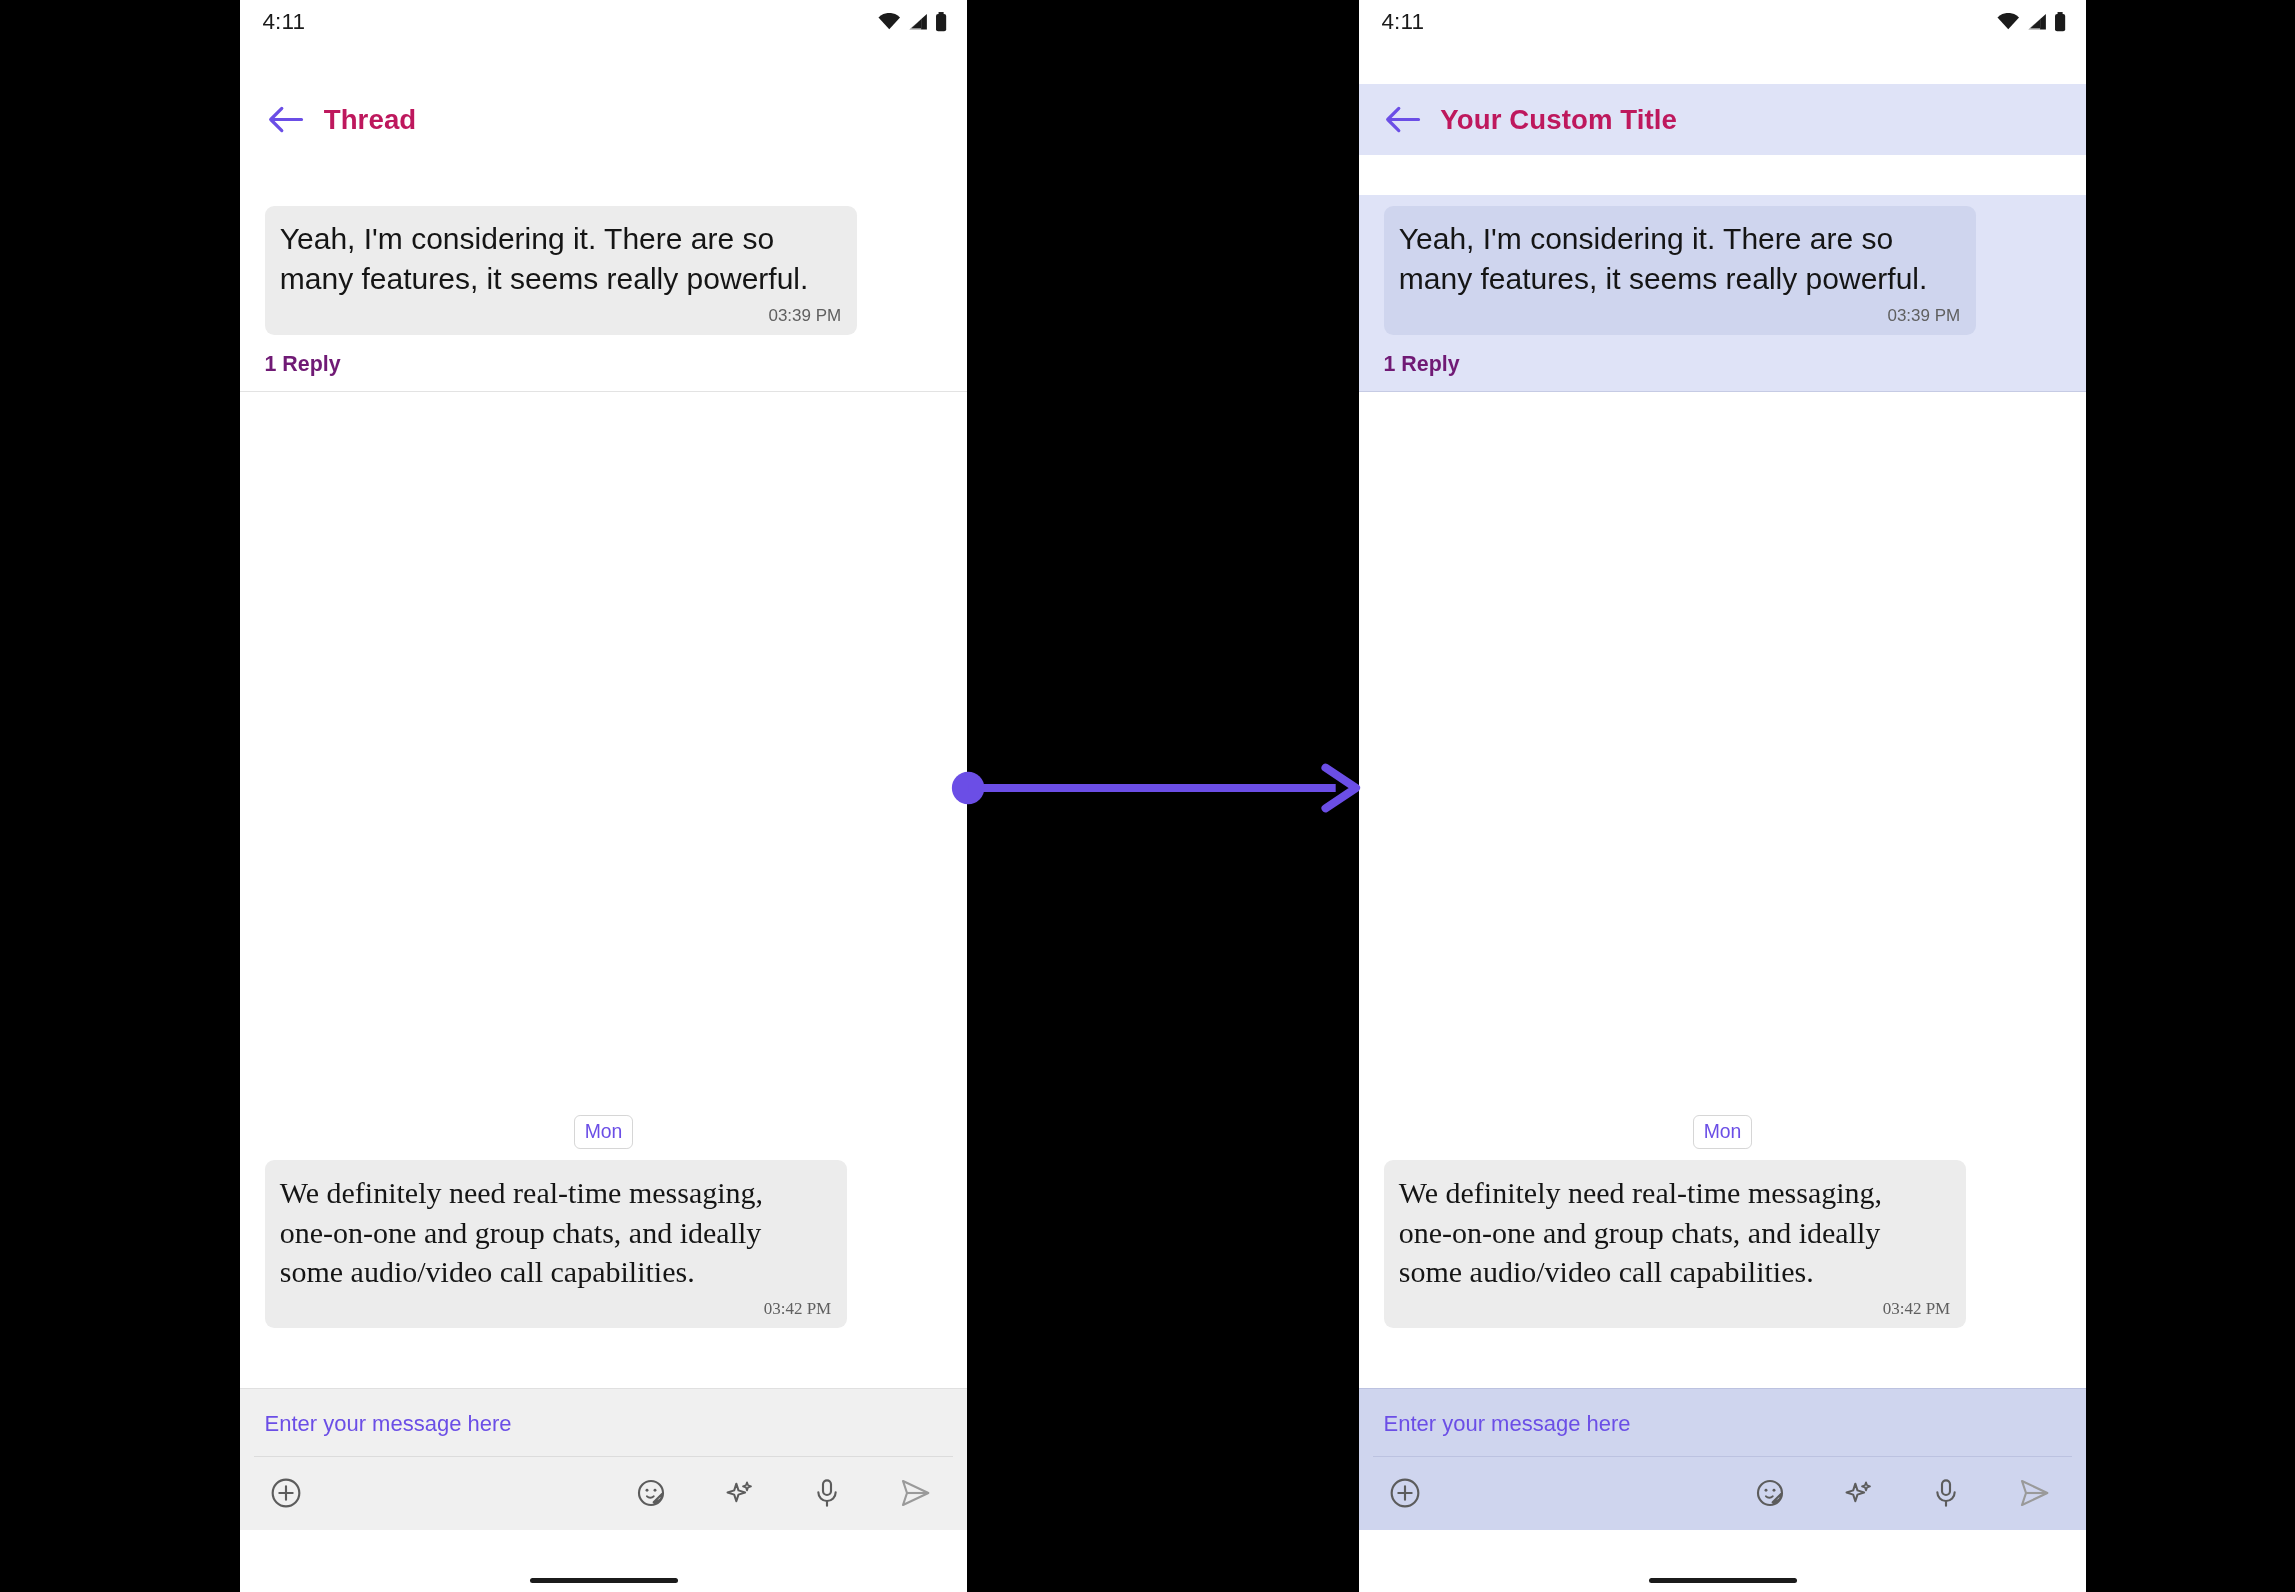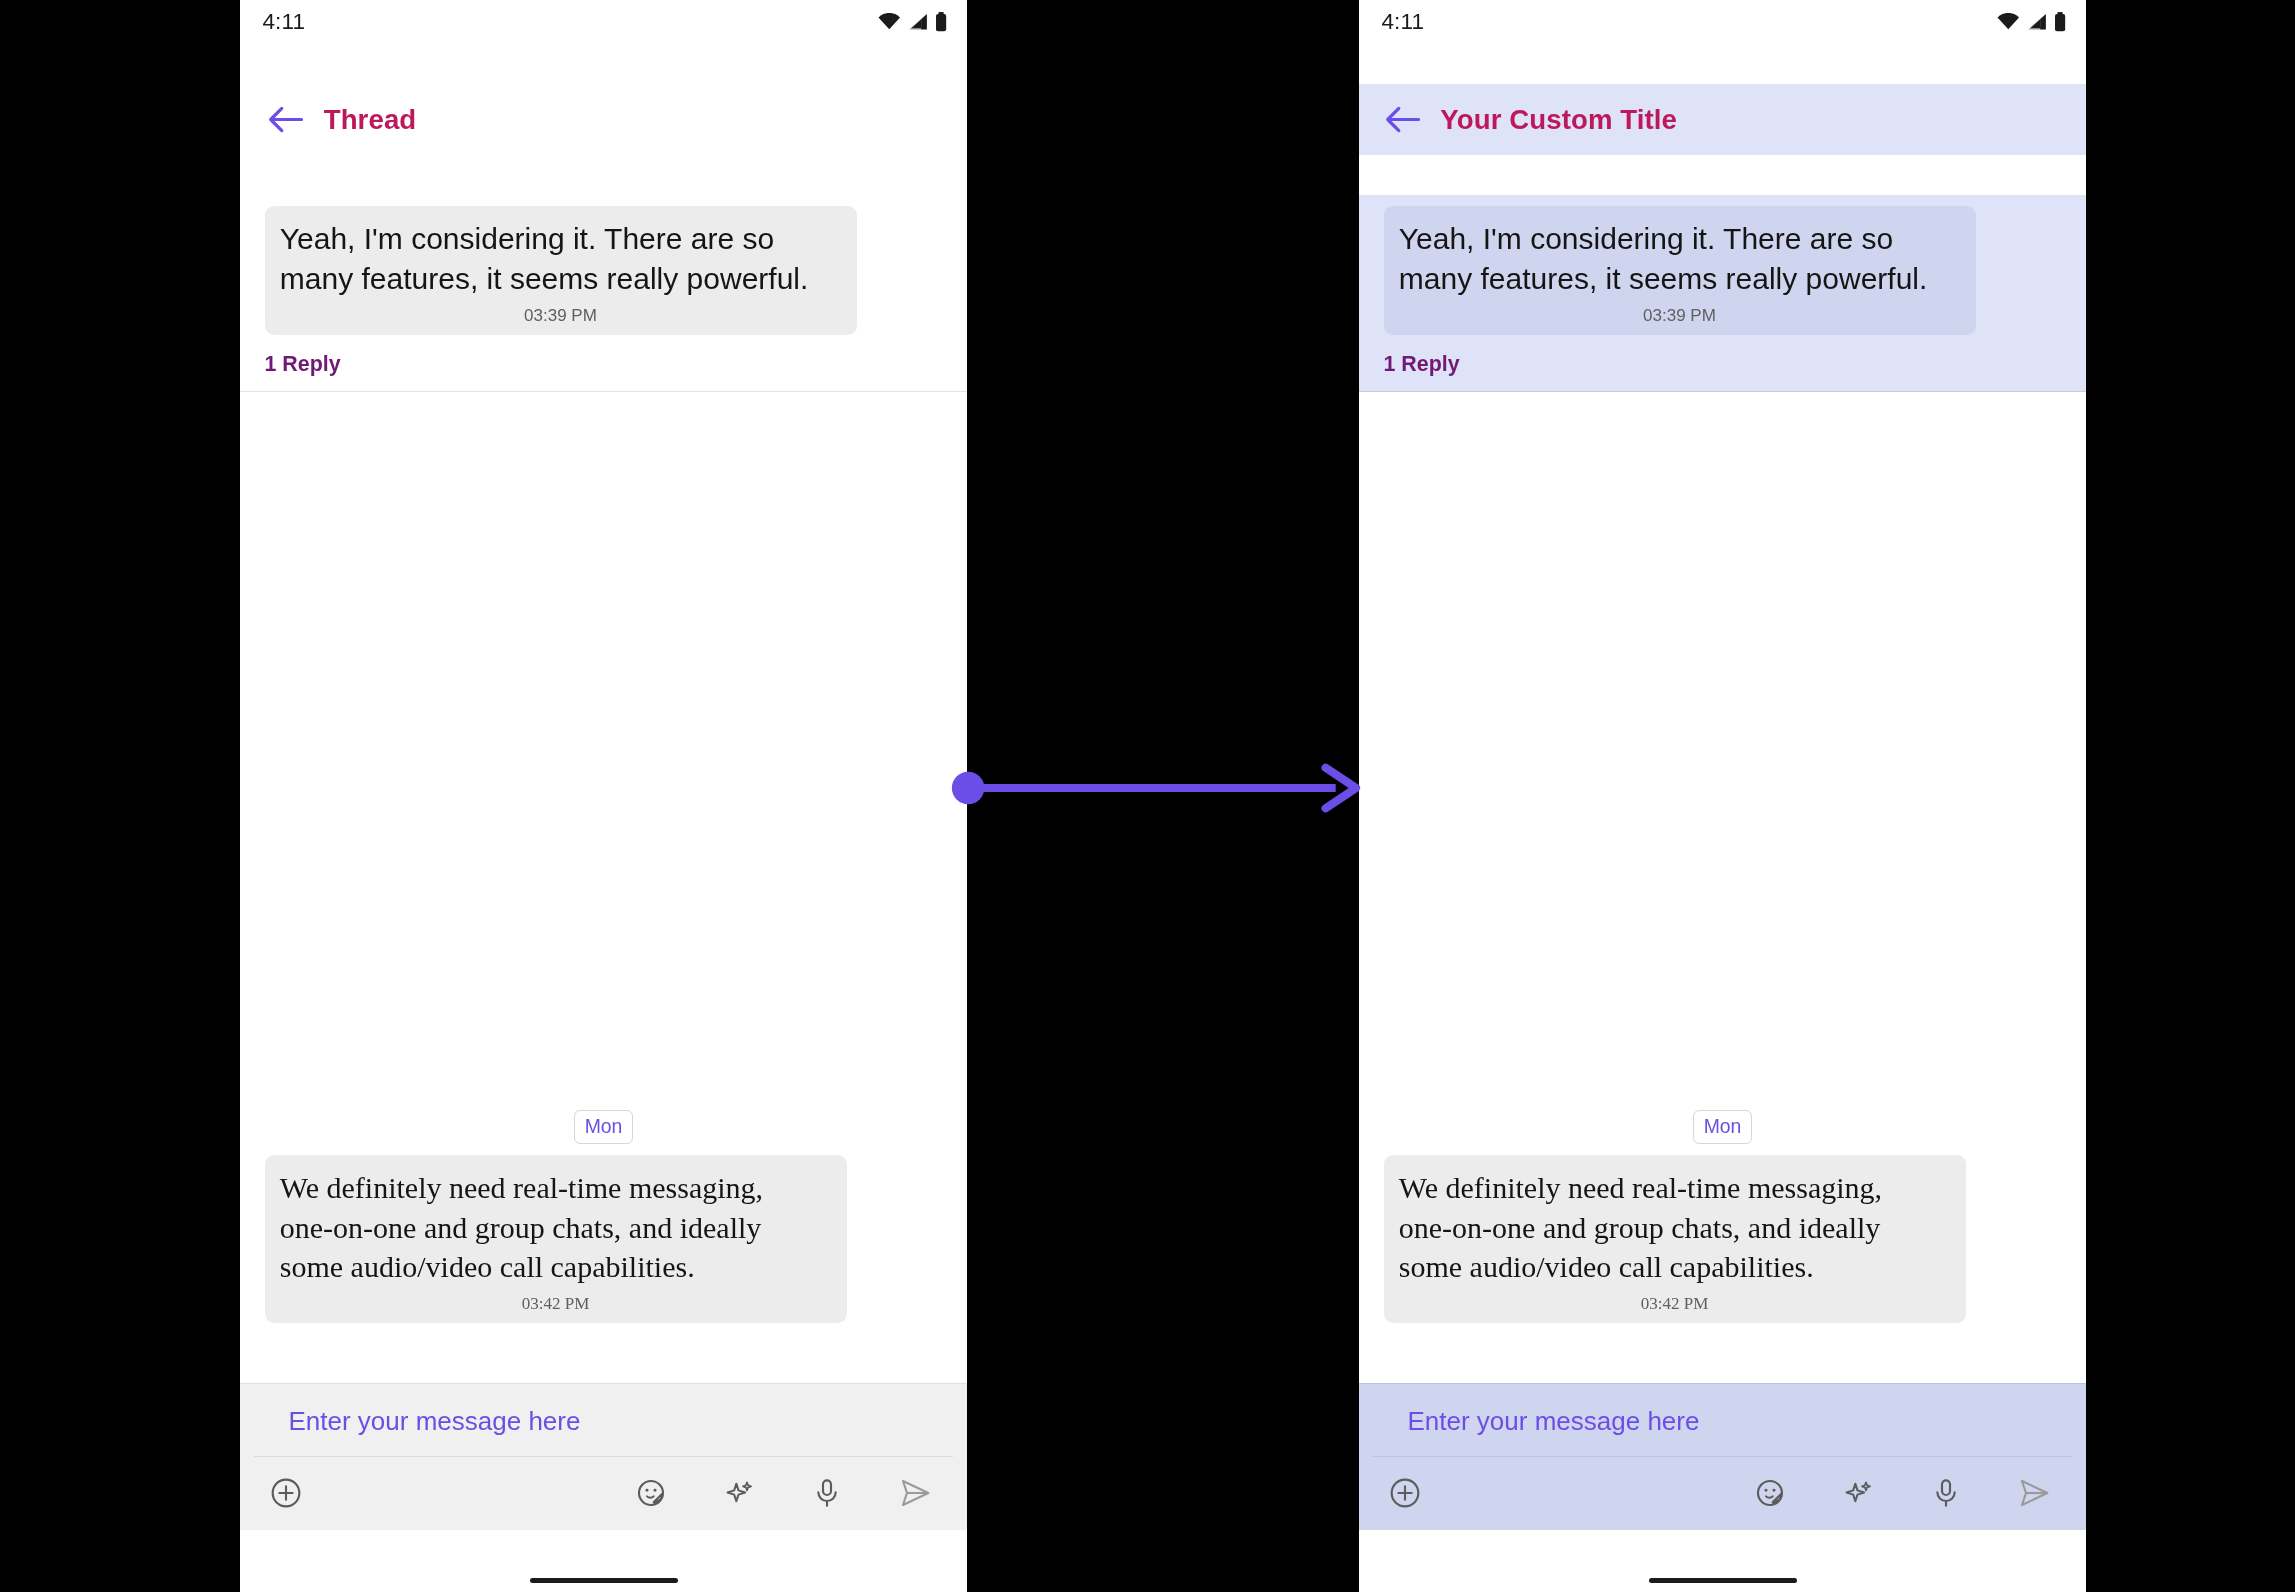--- a/index.html
+++ b/index.html
@@ -106,21 +106,21 @@
   .phone.right .bubble.in-header { background: #cfd5ee; }
   .bubble-text {
     font-size: 30px;
     line-height: 1.32;
     color: #151515;
     white-space: pre-line;
   }
   .bubble-time {
     font-size: 17px;
     color: #5f5f5f;
-    text-align: center;
+    text-align: right;
     margin-top: 7.1px;
   }
 
   .reply-row {
     margin-top: 17.4px;
     padding: 0 0 13.3px 24.5px;
     border-bottom: 1px solid #e3e3e3;
   }
   .phone.right .reply-row { border-bottom-color: #c6cbe4; }
   .reply-link {
@@ -160,24 +160,23 @@
   }
 
   
   .composer {
     flex: 0 0 auto;
     background: #f0f0f0;
     border-top: 1px solid #e0e0e0;
   }
   .phone.right .composer { background: #cfd5ee; border-top-color: #bcc2e0; }
   .composer-input {
-    font-size: 26px;
+    font-size: 22px;
     color: #6b4ee6;
     padding: 21.4px 0 19.4px 24.5px;
-    margin-left: 24px;
   }
   .composer-divider {
     height: 1px;
     background: #dcdcdc;
     margin: 0 14.3px;
   }
   .phone.right .composer-divider { background: #bcc2e0; }
   .composer-icons {
     display: flex;
     align-items: center;

